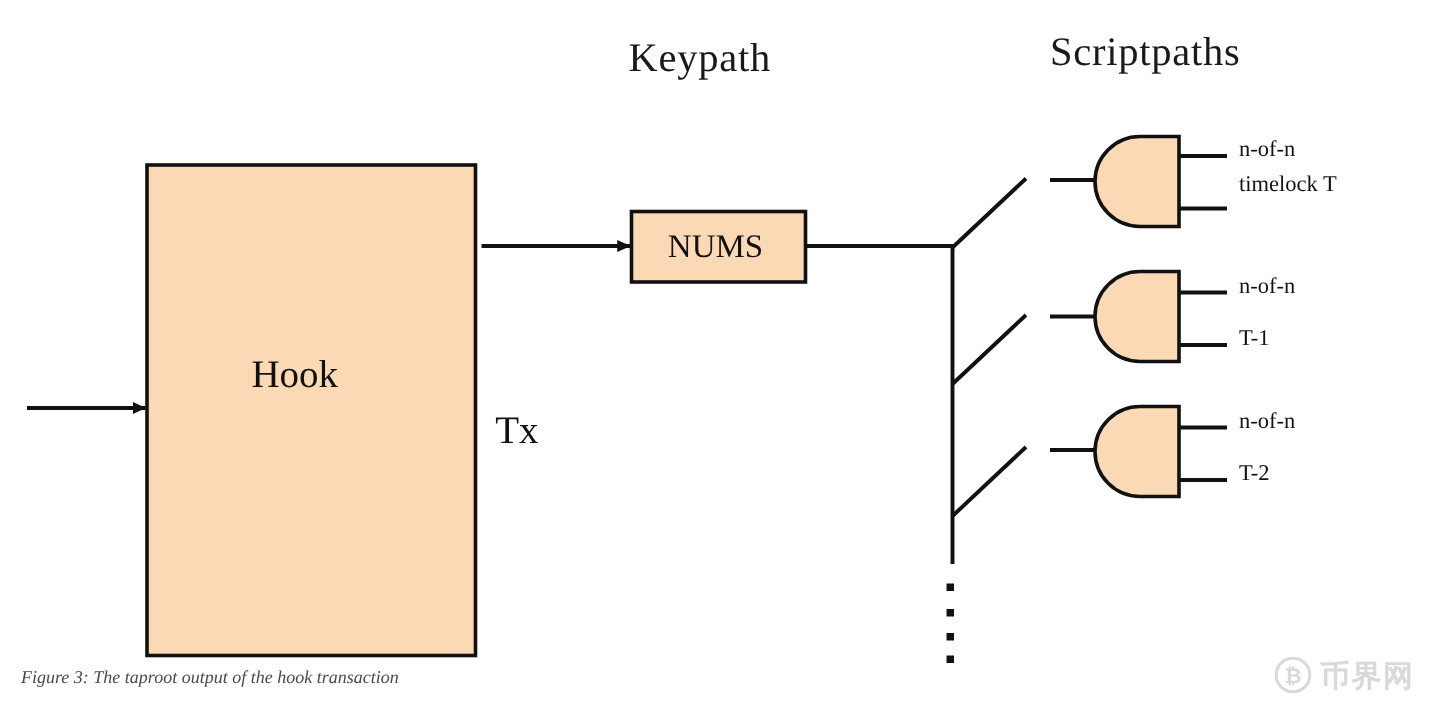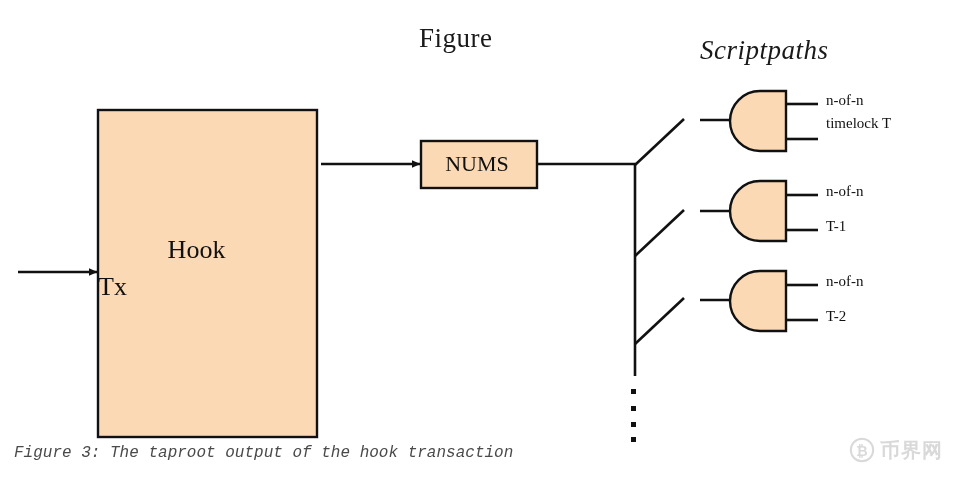--- a/index.html
+++ b/index.html
@@ -17,47 +17,47 @@
   }
   .heading {
     position: absolute;
     font-family: "Liberation Serif", "DejaVu Serif", serif;
     font-size: 27px;
     color: #1a1a1a;
     white-space: nowrap;
     letter-spacing: 0.5px;
   }
   #heading-keypath { left: 419px; top: 23px; }
-  #heading-scriptpaths { left: 700px; top: 35px; font-style: italic; }
+  #heading-scriptpaths { left: 700px; top: 19px; }
 
   .node-label {
     position: absolute;
     font-family: "Liberation Serif", "DejaVu Serif", serif;
     color: #111111;
     white-space: nowrap;
   }
   #hook-label-1 { left: 98px; top: 235px; width: 197px; text-align: center; font-size: 26px; }
-  #hook-label-2 { left: 98px; top: 272px; width: 261px; text-align: left; font-size: 26px; }
+  #hook-label-2 { left: 98px; top: 272px; width: 261px; text-align: right; font-size: 26px; }
   #nums-label   { left: 421px; top: 151px; width: 112px; text-align: center; font-size: 22px; }
 
   .path-label {
     position: absolute;
     font-family: "Liberation Serif", "DejaVu Serif", serif;
     font-size: 15px;
     color: #111111;
     white-space: nowrap;
   }
 
   #caption {
     position: absolute;
     left: 14px;
     top: 444px;
-    font-family: Liberation Mono, monospace;
+    font-family: Liberation Serif, serif;
     font-style: italic;
-    font-size: 16px;
+    font-size: 12px;
     color: #4a4a4a;
     white-space: nowrap;
   }
 
   #watermark {
     position: absolute;
     left: 849px;
     top: 437px;
     display: flex;
     align-items: center;
@@ -127,21 +127,21 @@
 
     <path d="M786,181 L760,181 A30,30 0 0 0 760,241 L786,241 Z" fill="#fad9b4" stroke="#111111" stroke-width="2.4" stroke-linejoin="miter"></path>
     <line x1="786" y1="195" x2="818" y2="195" stroke="#111111" stroke-width="2.6"></line>
     <line x1="786" y1="230" x2="818" y2="230" stroke="#111111" stroke-width="2.6"></line>
 
     <path d="M786,271 L760,271 A30,30 0 0 0 760,331 L786,331 Z" fill="#fad9b4" stroke="#111111" stroke-width="2.4" stroke-linejoin="miter"></path>
     <line x1="786" y1="285" x2="818" y2="285" stroke="#111111" stroke-width="2.6"></line>
     <line x1="786" y1="320" x2="818" y2="320" stroke="#111111" stroke-width="2.6"></line>
   </svg>
 
-  <div class="heading" id="heading-keypath">Figure</div>
+  <div class="heading" id="heading-keypath">Keypath</div>
   <div class="heading" id="heading-scriptpaths">Scriptpaths</div>
 
   <div class="node-label" id="hook-label-1">Hook</div>
   <div class="node-label" id="hook-label-2">Tx</div>
 
   <div class="node-label" id="nums-label">NUMS</div>
 
   <div class="path-label" style="left:826px; top:92px;">n-of-n</div>
   <div class="path-label" style="left:826px; top:115px;text-align:right;">timelock T</div>
 

